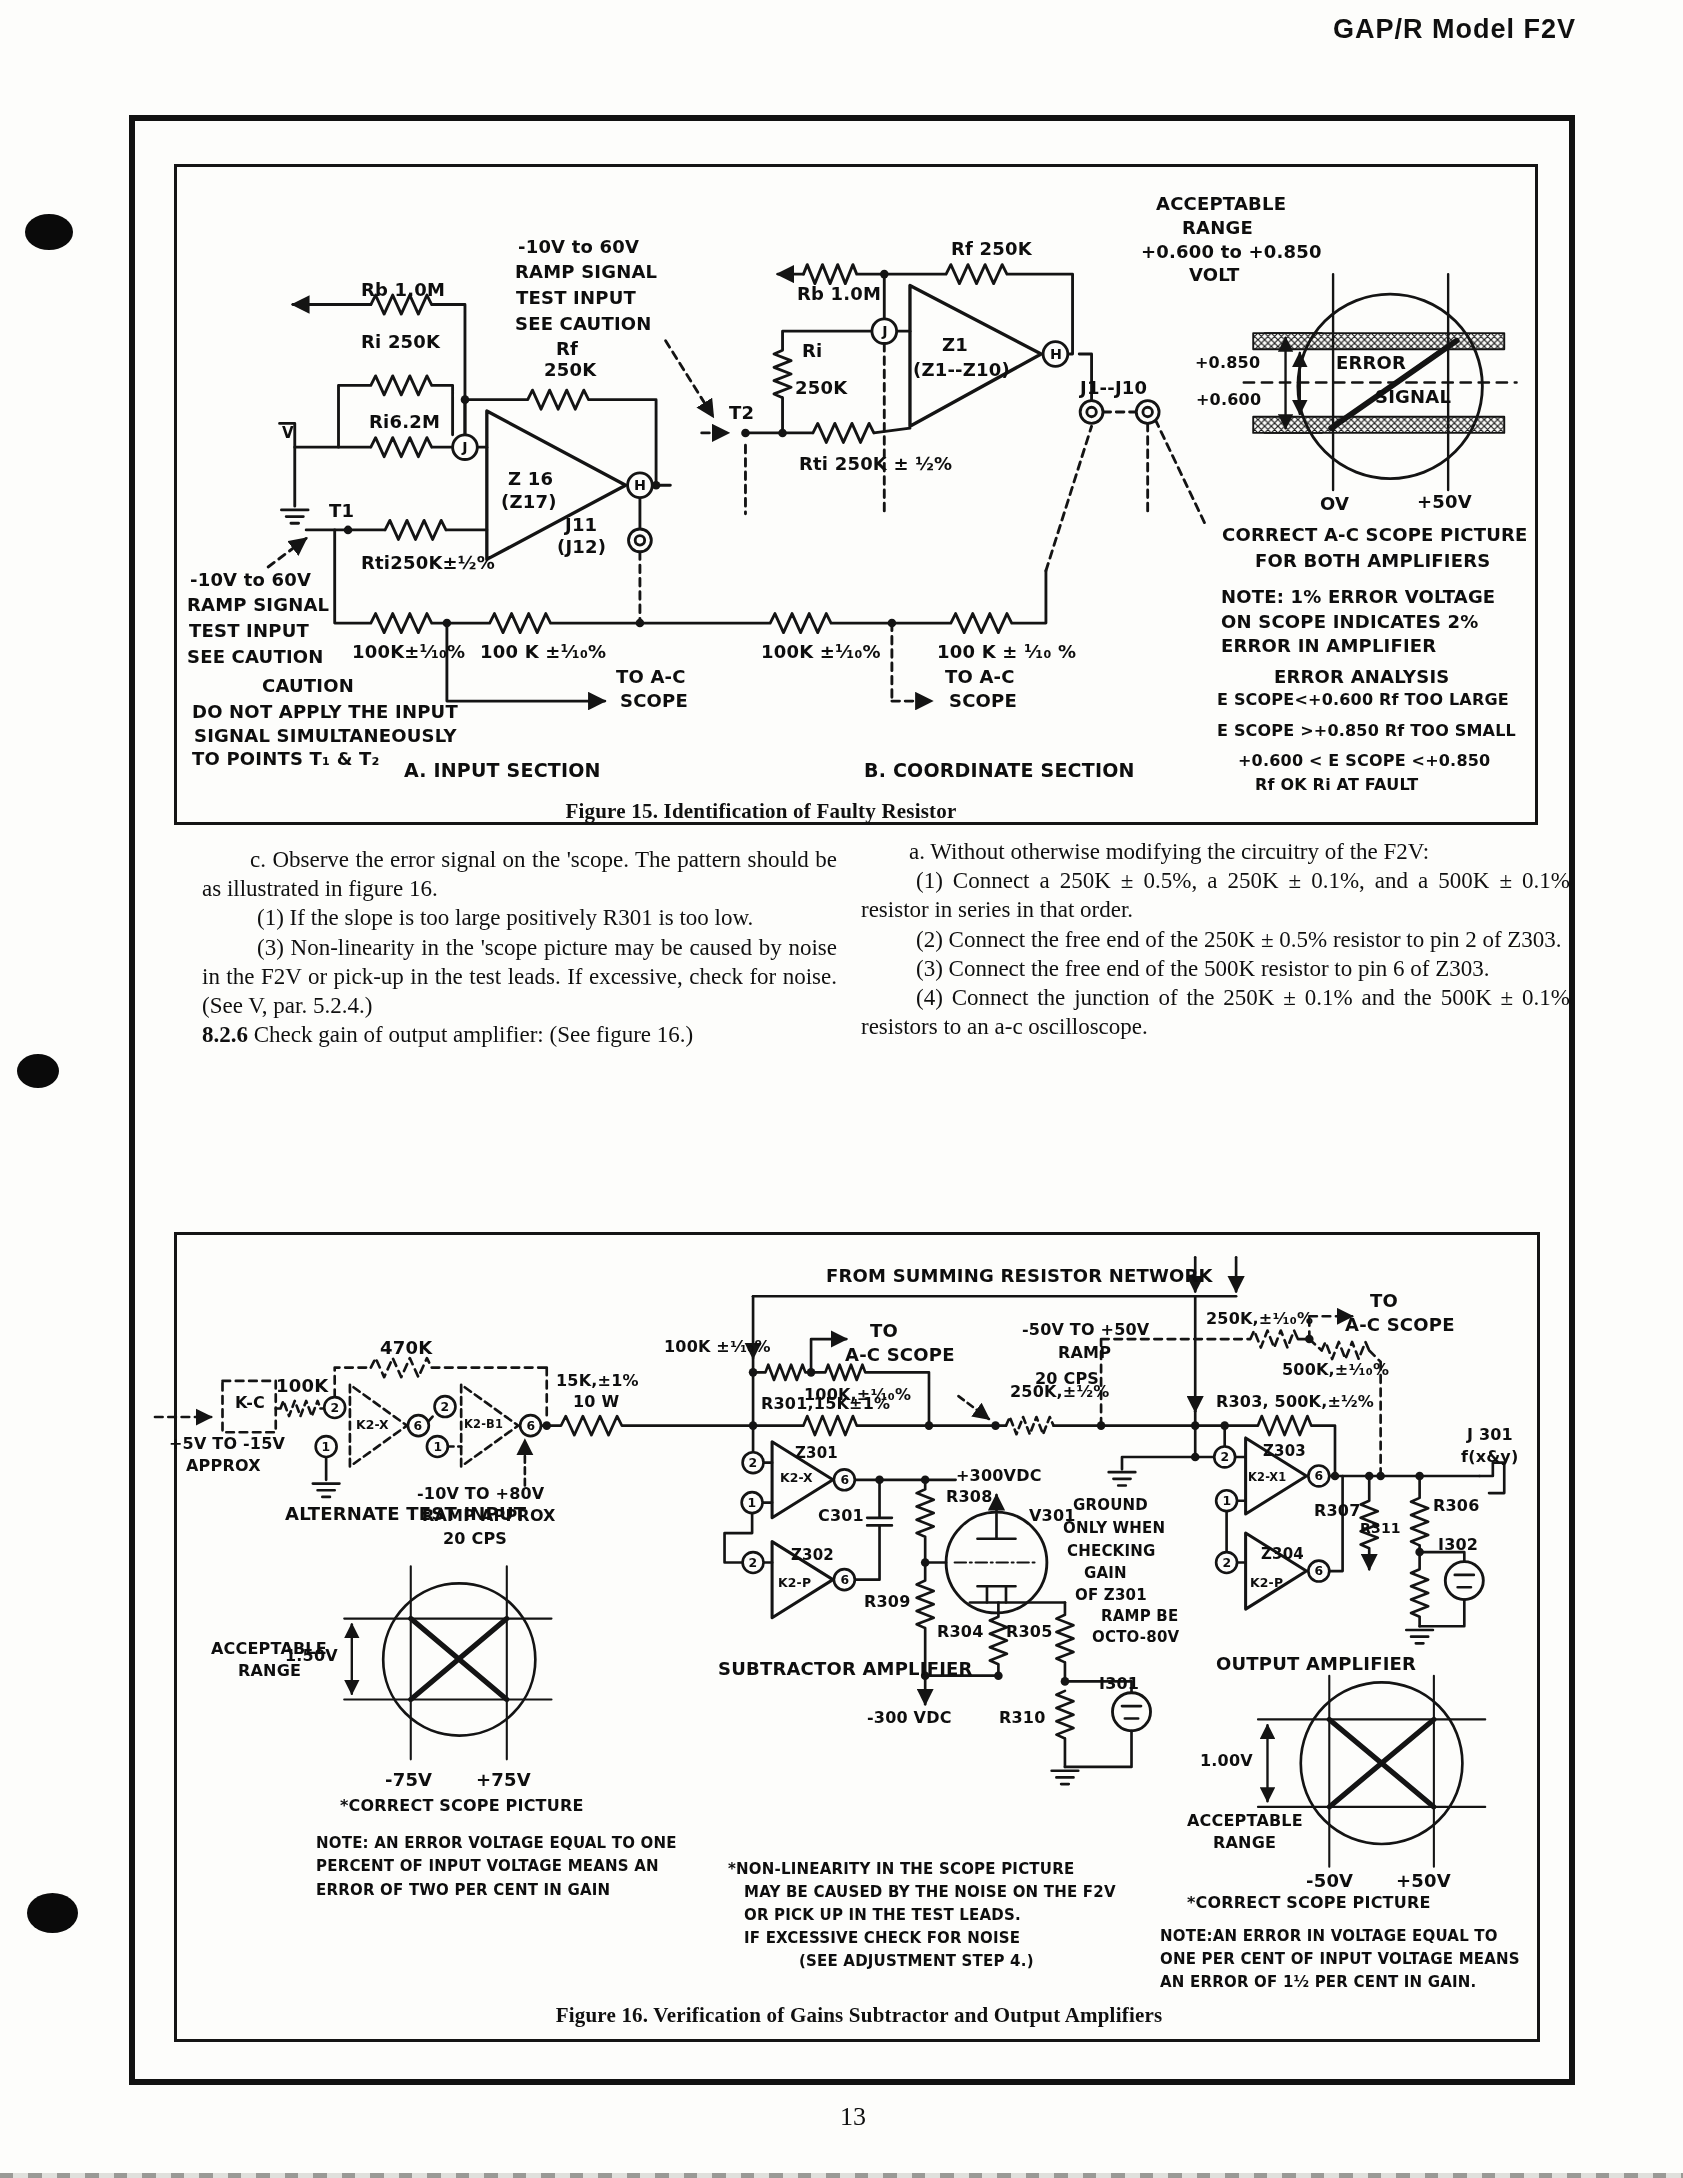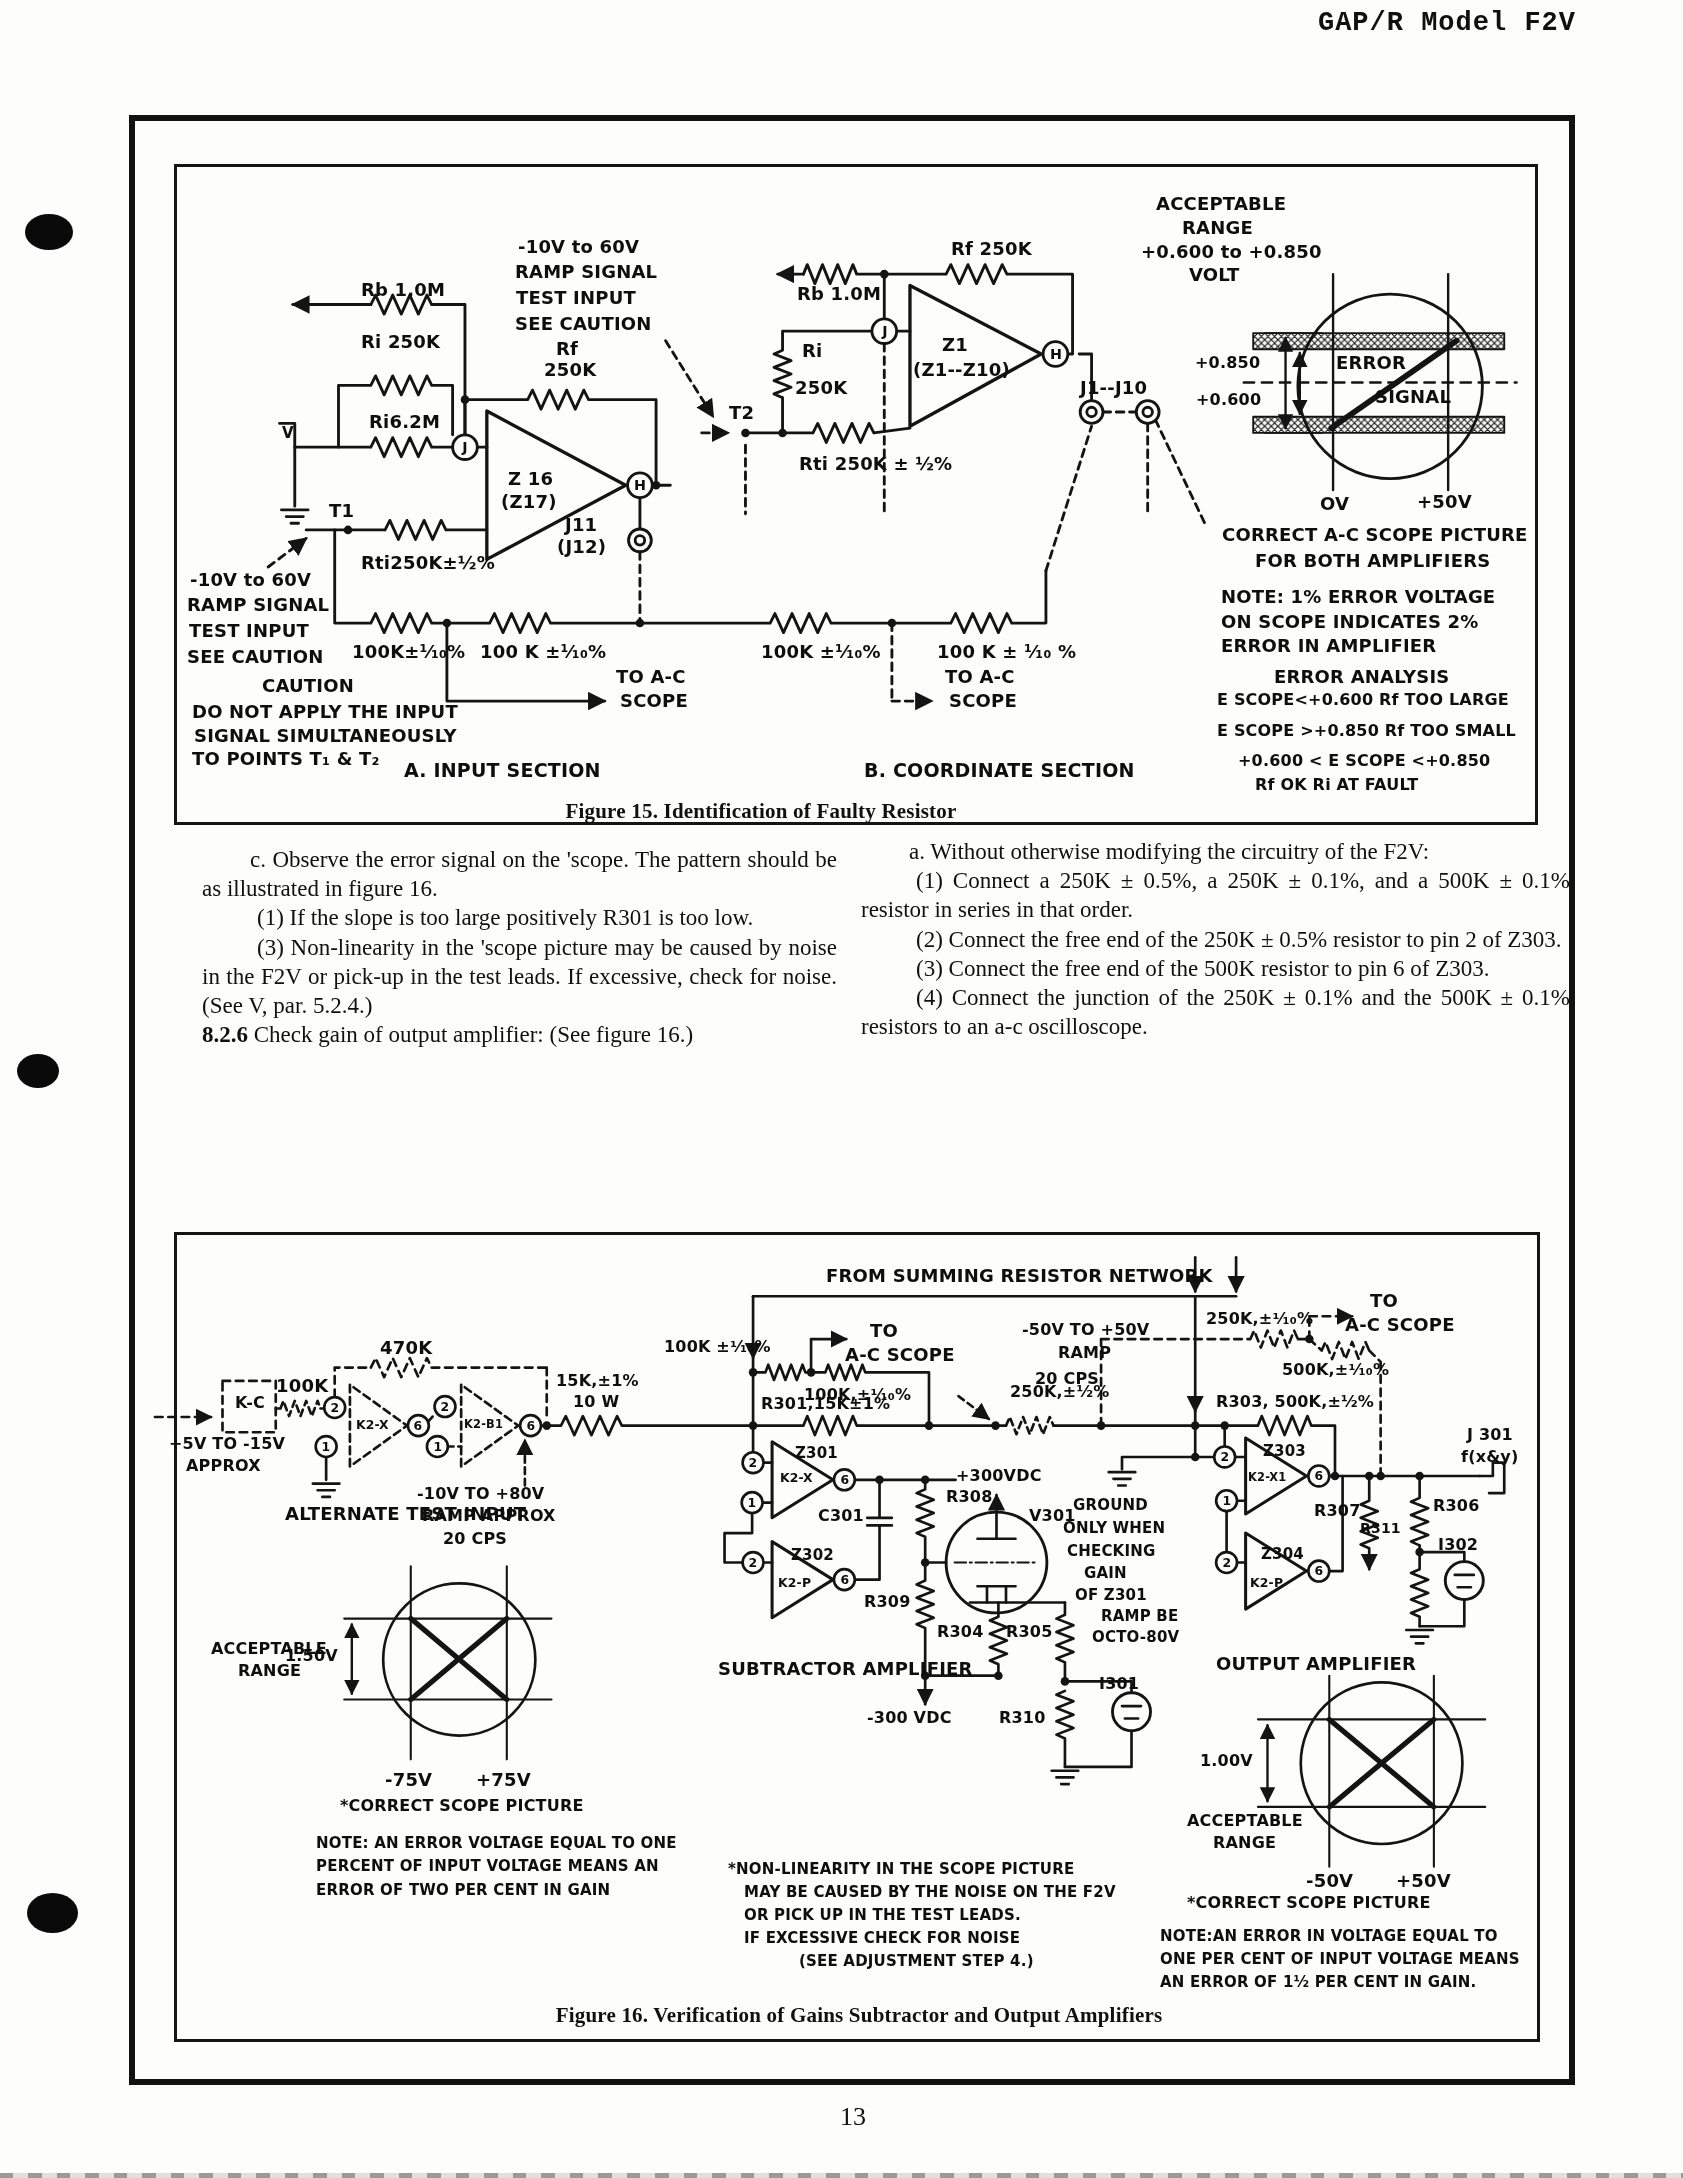--- a/index.html
+++ b/index.html
@@ -3,21 +3,21 @@
 <meta charset="utf-8">
 <style>
   html,body{margin:0;padding:0;background:#e8e8e4;}
   .page{position:relative;width:1683px;height:2178px;background:#fdfdfb;overflow:hidden;
         font-family:"DejaVu Sans",sans-serif;color:#101010;}
   .punch{position:absolute;background:#0a0a0a;border-radius:50%;}
   .outer-border{position:absolute;left:129px;top:115px;width:1434px;height:1958px;border:6.7px solid #121212;}
   .figbox{position:absolute;border:3.8px solid #151515;background:transparent;}
   .fig15{left:174px;top:164px;width:1358px;height:655px;}
   .fig16{left:174px;top:1232px;width:1360px;height:804px;}
-  .header-title{position:absolute;top:8px;right:107px;font-family:Liberation Mono, monospace;
+  .header-title{position:absolute;top:14px;right:107px;font-family:Liberation Sans, sans-serif;
         font-weight:bold;font-size:27px;letter-spacing:1px;margin-left:12px;}
   .caption{position:absolute;font-family:"Liberation Serif",serif;font-weight:bold;font-size:21px;
         white-space:nowrap;transform:translateX(-50%);letter-spacing:0.2px;}
   .cap15{left:761px;top:799px;}
   .cap16{left:859px;top:2003px;}
   .page-number{position:absolute;left:853px;top:2102px;transform:translateX(-50%);
         font-family:"Liberation Serif",serif;font-size:26px;}
   .col{position:absolute;font-family:"Liberation Serif",serif;font-size:23px;line-height:1.27;
         text-align:justify;}
   .col p{margin:0;}

